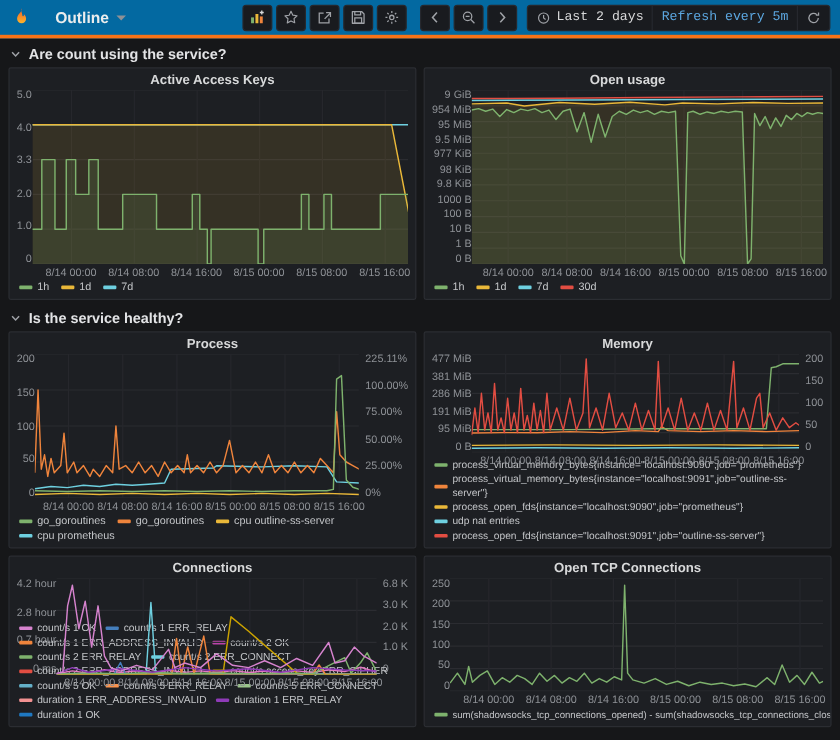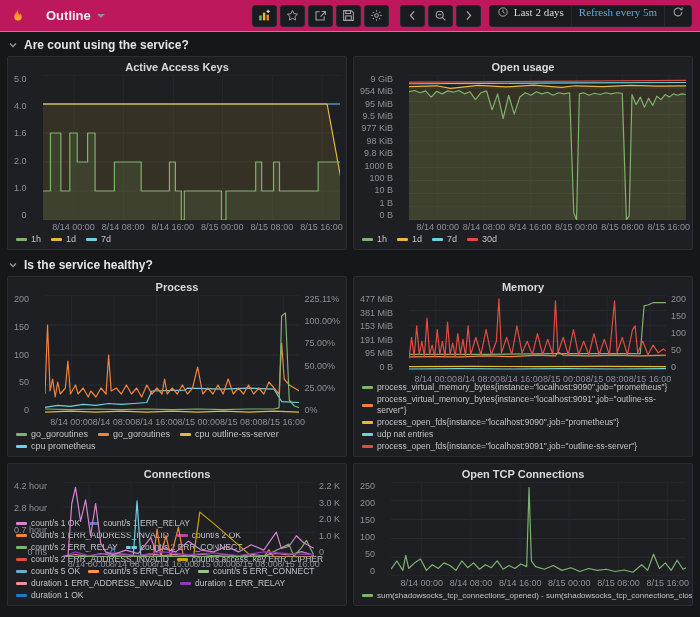--- a/index.html
+++ b/index.html
@@ -1,51 +1,51 @@
 <!DOCTYPE html>
 <html><head>
 <meta charset="utf-8">
 <style>
   html,body{margin:0;padding:0}
   body{width:700px;height:617px;overflow:hidden;background:#161719;color:#d8d9da;
        font-family:"Liberation Sans","DejaVu Sans",sans-serif;-webkit-font-smoothing:antialiased}
   
   .navbar{height:32px;display:flex;align-items:center;justify-content:space-between;
-          padding:0 8px;background:#be185d;border-bottom:1px solid #f97316;box-sizing:border-box}
+          padding:0 8px;background:#0369a1;border-bottom:3px solid #f97316;box-sizing:border-box}
   .nav-left{display:flex;align-items:center;gap:9px}
   .logo svg{width:20px;height:20px;display:block}
   .icon-btn,.nav-btn{height:22px;min-width:24px;display:inline-flex;align-items:center;justify-content:center;
           gap:5px;background:#191b1f;border:1px solid #26282e;border-radius:3px;color:#9fa2a7;
           padding:0 5px;font-size:11px;margin-left:3px;cursor:pointer;font-family:inherit}
   .plain-btn{background:none;border:none;color:#c7c9cc;display:inline-flex;align-items:center;gap:6px;
           cursor:pointer;padding:0;font-family:inherit}
   .dash-title{font-size:13px;font-weight:600;color:#eceded}
   .caret{width:0;height:0;border-left:4px solid transparent;border-right:4px solid transparent;border-top:4px solid #8e9196}
   .nav-right{display:flex;align-items:center}
   .nav-btn svg,.icon-btn svg{width:13px;height:13px;display:block}
   .group-gap{width:8px;display:inline-block}
   .time-chip{display:inline-flex;margin-left:8px;background:#191b1f;border:1px solid #26282e;border-radius:3px;height:22px;align-items:stretch;box-sizing:border-box}
-  .time-chip>button{display:inline-flex;gap:5px;padding:0 7px;font-size:11px;color:#d8d9da;
-          background:none;border:none;border-left:1px solid #26282e;cursor:pointer;font-family:Liberation Serif, serif}
+  .time-chip>button{display:inline-flex;align-items:center;gap:5px;padding:0 7px;font-size:11px;color:#d8d9da;
+          background:none;border:none;border-left:1px solid #26282e;cursor:pointer;font-family:Liberation Mono, monospace}
   .time-chip>button:first-child{border-left:none}
   .time-chip svg{width:12px;height:12px;display:block;color:#9fa2a7}
   .refresh-label{color:#5ca7e0}
   
   .section-header{display:flex;align-items:center;gap:6px;margin:4px 8px 3px;font-size:12px;font-weight:700;
           color:#e3e4e6;cursor:pointer;height:17px}
   .section-header svg{width:10px;height:10px;color:#9fa2a7}
   .row{display:grid;grid-template-columns:1fr 1fr;gap:6px;margin:0 7px 6px}
   .row1>.panel{height:194px}.row2>.panel{height:181px}.row3>.panel{height:143px}
   
   .panel{display:flex;flex-direction:column;background:#1d1f23;border:1px solid #2b2d32;border-radius:2px;
          box-sizing:border-box;overflow:hidden}
   .panel-title{text-align:center;font-size:11px;font-weight:600;color:#d8d9da;padding:4px 0 2px;cursor:pointer;flex:0 0 auto}
   .panel-body{flex:1;display:grid;grid-template-columns:auto 1fr auto;grid-template-rows:1fr 13px;min-height:0;padding:0 6px}
   .yaxis{display:flex;flex-direction:column;justify-content:space-between;font-size:9px;color:#8e9196;grid-row:1;line-height:9px}
-  .yaxis.left{grid-column:1;align-items:flex-end;padding-right:16px}
+  .yaxis.left{grid-column:1;align-items:flex-end;padding-right:0}
   .yaxis.right{grid-column:3;align-items:flex-start;padding-left:5px}
   .plot{grid-column:2;grid-row:1;position:relative;min-width:0}
   .plot svg{width:100%;height:100%;display:block}
   .xaxis{grid-column:2;grid-row:2;position:relative;font-size:9px;color:#8e9196}
   .xaxis span{position:absolute;top:2px;transform:translateX(-50%);white-space:nowrap}
   .legend{display:flex;flex-wrap:wrap;gap:1px 10px;padding:1px 8px 4px;font-size:9px;color:#c3c5c8;line-height:11px;flex:0 0 auto}
   .legend-sm{font-size:8.5px;gap:1px 8px}
   .legend-xs{font-size:8px}
   .nowrap{flex-wrap:nowrap;white-space:nowrap;overflow:hidden}
   .legend-item{display:inline-flex;align-items:center;gap:4px;cursor:pointer}
@@ -162,21 +162,21 @@
     <span>Are count using the service?</span>
   </div>
 
   <div class="row row1">
     <section class="panel">
       <header class="panel-title">Active Access Keys</header>
       <div class="panel-body">
         <div class="yaxis left">
             <span>5.0</span>
             <span>4.0</span>
-            <span>1.6</span>
+            <span>3.3</span>
             <span>2.0</span>
             <span>1.0</span>
             <span>0</span>
           </div>
         <div class="plot">
             <svg viewBox="0 0 1000 300" preserveAspectRatio="none">
               <line x1="0" x2="1000" y1="0" y2="0" stroke="#2b2c31" stroke-width="1" vector-effect="non-scaling-stroke"></line>
               <line x1="0" x2="1000" y1="60" y2="60" stroke="#2b2c31" stroke-width="1" vector-effect="non-scaling-stroke"></line>
               <line x1="0" x2="1000" y1="120" y2="120" stroke="#2b2c31" stroke-width="1" vector-effect="non-scaling-stroke"></line>
               <line x1="0" x2="1000" y1="180" y2="180" stroke="#2b2c31" stroke-width="1" vector-effect="non-scaling-stroke"></line>
@@ -368,21 +368,21 @@
           </span>
         </footer>
     </section>
 
     <section class="panel">
       <header class="panel-title">Memory</header>
       <div class="panel-body">
         <div class="yaxis left">
             <span>477 MiB</span>
             <span>381 MiB</span>
-            <span>153 MiB</span>
+            <span>286 MiB</span>
             <span>191 MiB</span>
             <span>95 MiB</span>
             <span>0 B</span>
           </div>
         <div class="plot">
             <svg viewBox="0 0 1000 300" preserveAspectRatio="none">
               <line x1="0" x2="1000" y1="0" y2="0" stroke="#2b2c31" stroke-width="1" vector-effect="non-scaling-stroke"></line>
               <line x1="0" x2="1000" y1="60" y2="60" stroke="#2b2c31" stroke-width="1" vector-effect="non-scaling-stroke"></line>
               <line x1="0" x2="1000" y1="120" y2="120" stroke="#2b2c31" stroke-width="1" vector-effect="non-scaling-stroke"></line>
               <line x1="0" x2="1000" y1="180" y2="180" stroke="#2b2c31" stroke-width="1" vector-effect="non-scaling-stroke"></line>
@@ -468,21 +468,21 @@
               <polyline points="0.0,299.3 180.0,297.8 200.0,262.5 215.0,297.8 300.0,298.5 500.0,298.9 700.0,298.5 900.0,298.1 1000.0,298.9" fill="none" stroke="#447ebc" stroke-width="1.2" vector-effect="non-scaling-stroke" stroke-linejoin="round"></polyline>
               <polyline points="0.0,299.3 280.0,298.5 295.0,75.0 310.0,297.0 500.0,298.9 750.0,299.3 1000.0,299.3" fill="none" stroke="#6ed0e0" stroke-width="1.2" vector-effect="non-scaling-stroke" stroke-linejoin="round"></polyline>
               <polyline points="0.0,299.6 360.0,299.3 375.0,187.5 390.0,298.5 410.0,213.8 430.0,298.5 460.0,180.0 480.0,298.5 500.0,299.3 800.0,299.3 820.0,270.0 840.0,299.3 1000.0,299.6" fill="none" stroke="#ef843c" stroke-width="1.2" vector-effect="non-scaling-stroke" stroke-linejoin="round"></polyline>
               <polyline points="0.0,300.0 520.0,298.5 545.0,120.0 600.0,165.0 750.0,295.5 780.0,300.0 1000.0,300.0" fill="none" stroke="#cca300" stroke-width="1.2" vector-effect="non-scaling-stroke" stroke-linejoin="round"></polyline>
               <polyline points="0.0,298.5 100.0,295.5 200.0,297.8 300.0,294.0 400.0,297.0 500.0,295.5 600.0,297.8 700.0,296.3 800.0,297.0 900.0,247.5 920.0,295.5 950.0,262.5 970.0,232.5 1000.0,292.5" fill="none" stroke="#7eb26d" stroke-width="1.2" vector-effect="non-scaling-stroke" stroke-linejoin="round"></polyline>
               <polyline points="0.0,298.6 50.0,278.6 100.0,292.9 200.0,282.1 300.0,292.9 400.0,278.6 500.0,289.3 600.0,282.1 700.0,292.9 800.0,278.6 900.0,285.7 1000.0,289.3" fill="none" stroke="#8f3bb8" stroke-width="1.2" vector-effect="non-scaling-stroke" stroke-linejoin="round"></polyline>
               <polyline points="0.0,296.4 20.0,292.9 35.0,85.7 50.0,21.4 70.0,157.1 90.0,71.4 110.0,214.3 130.0,85.7 150.0,242.9 170.0,278.6 200.0,289.3 250.0,271.4 300.0,285.7 350.0,221.4 370.0,278.6 400.0,264.3 450.0,278.6 500.0,235.7 550.0,271.4 600.0,278.6 650.0,257.1 700.0,278.6 750.0,250.0 800.0,271.4 850.0,200.0 870.0,264.3 900.0,257.1 930.0,214.3 960.0,242.9 1000.0,264.3" fill="none" stroke="#d683ce" stroke-width="1.2" vector-effect="non-scaling-stroke" stroke-linejoin="round"></polyline>
             </svg>
           </div>
         <div class="yaxis right">
-            <span>2.2 K</span>
+            <span>6.8 K</span>
             <span>3.0 K</span>
             <span>2.0 K</span>
             <span>1.0 K</span>
             <span>0</span>
           </div>
         <div class="xaxis">
             <span style="left: 10.4%;">8/14 00:00</span>
             <span style="left: 27.1%;">8/14 08:00</span>
             <span style="left: 43.8%;">8/14 16:00</span>
             <span style="left: 60.4%;">8/15 00:00</span>

